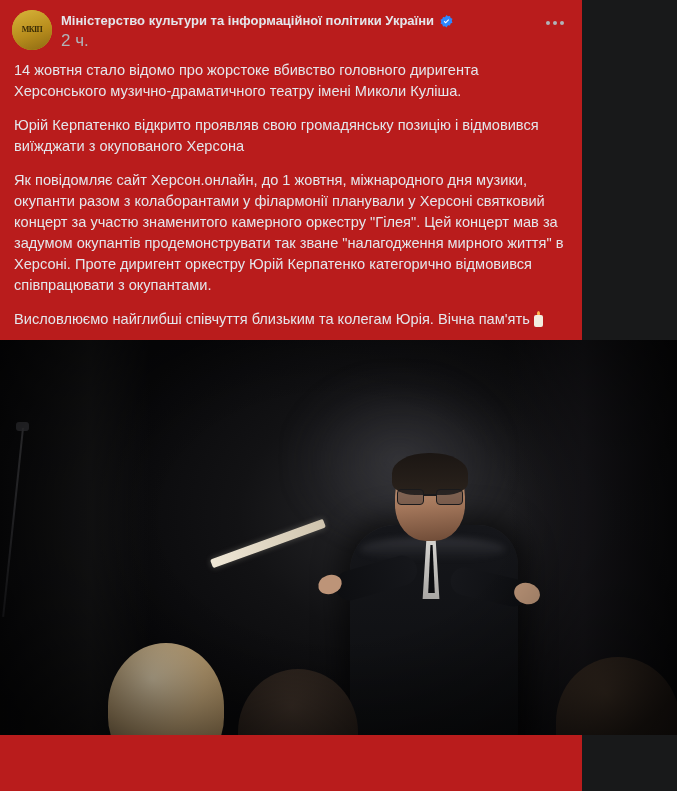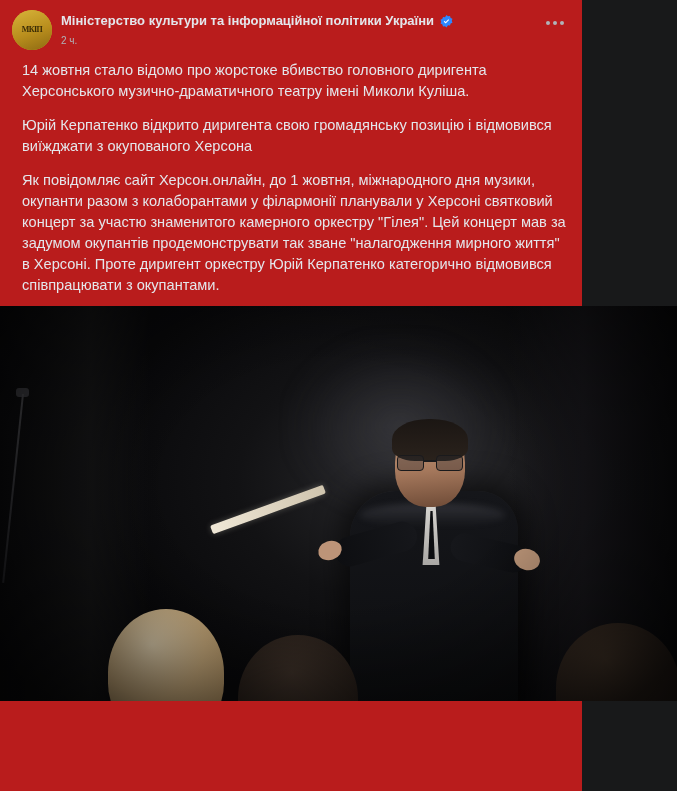--- a/index.html
+++ b/index.html
@@ -76,21 +76,21 @@
     flex: 0 0 15px;
     display: block;
   }
   .meta-row {
     display: flex;
     align-items: center;
     gap: 4px;
     margin-top: 3px;
   }
   .meta-time {
-    font-size: 10px;
+    font-size: 17px;
     color: #b0b3b8;
     line-height: 14px;
   }
   .more-btn {
     position: absolute;
     top: 12px;
     right: 14px;
     width: 26px;
     height: 22px;
     display: flex;
@@ -99,21 +99,21 @@
     gap: 3px;
   }
   .more-btn .dot {
     width: 4px;
     height: 4px;
     border-radius: 50%;
     background: #b0b3b8;
     display: block;
   }
   .post-body {
-    padding: 6px 14px 0 22px;
+    padding: 6px 14px 0 14px;
     box-sizing: border-box;
   }
   .para {
     font-size: 14.6px;
     line-height: 21px;
     color: #e4e6eb;
     margin: 0 0 13px 0;
     word-wrap: break-word;
   }
   .para:last-child {
@@ -413,22 +413,23 @@
   </div>
 
   <div class="more-btn">
     <span class="dot"></span>
     <span class="dot"></span>
     <span class="dot"></span>
   </div>
 
   <div class="post-body">
     <p class="para">14 жовтня стало відомо про жорстоке вбивство головного диригента Херсонського музично-драматичного театру імені Миколи Куліша.</p>
-    <p class="para"><span>Юрій Керпатенко відкрито диригента свою громадянську позицію і відмовився виїжджати з окупованого Херсона</span><span class="flag-emoji"><span class="fl-top"></span><span class="fl-bot"></span></span></p>
+    <p class="para"><span>Юрій Керпатенко відкрито проявляв свою громадянську позицію і відмовився виїжджати з окупованого Херсона</span><span class="flag-emoji"><span class="fl-top"></span><span class="fl-bot"></span></span></p>
     <p class="para">Як повідомляє сайт Херсон.онлайн, до 1 жовтня, міжнародного дня музики, окупанти разом з колаборантами у філармонії планували у Херсоні святковий концерт за участю знаменитого камерного оркестру "Гілея". Цей концерт мав за задумом окупантів продемонструвати так зване "налагодження мирного життя" в Херсоні. Проте диригент оркестру Юрій Керпатенко категорично відмовився співпрацювати з окупантами.</p>
+    <p class="para"><span>Висловлюємо найглибші співчуття близьким та колегам Юрія. Вічна пам'ять</span><span class="candle-emoji"><span class="flame"></span><span class="wax"></span></span></p>
   </div>
 
   <div class="post-image">
     <div class="img-bg"></div>
     <div class="spot-glow"></div>
     <div class="curtain-left"></div>
     <div class="curtain-right"></div>
 
     <div class="mic-head"></div>
     <div class="mic-stand"></div>

